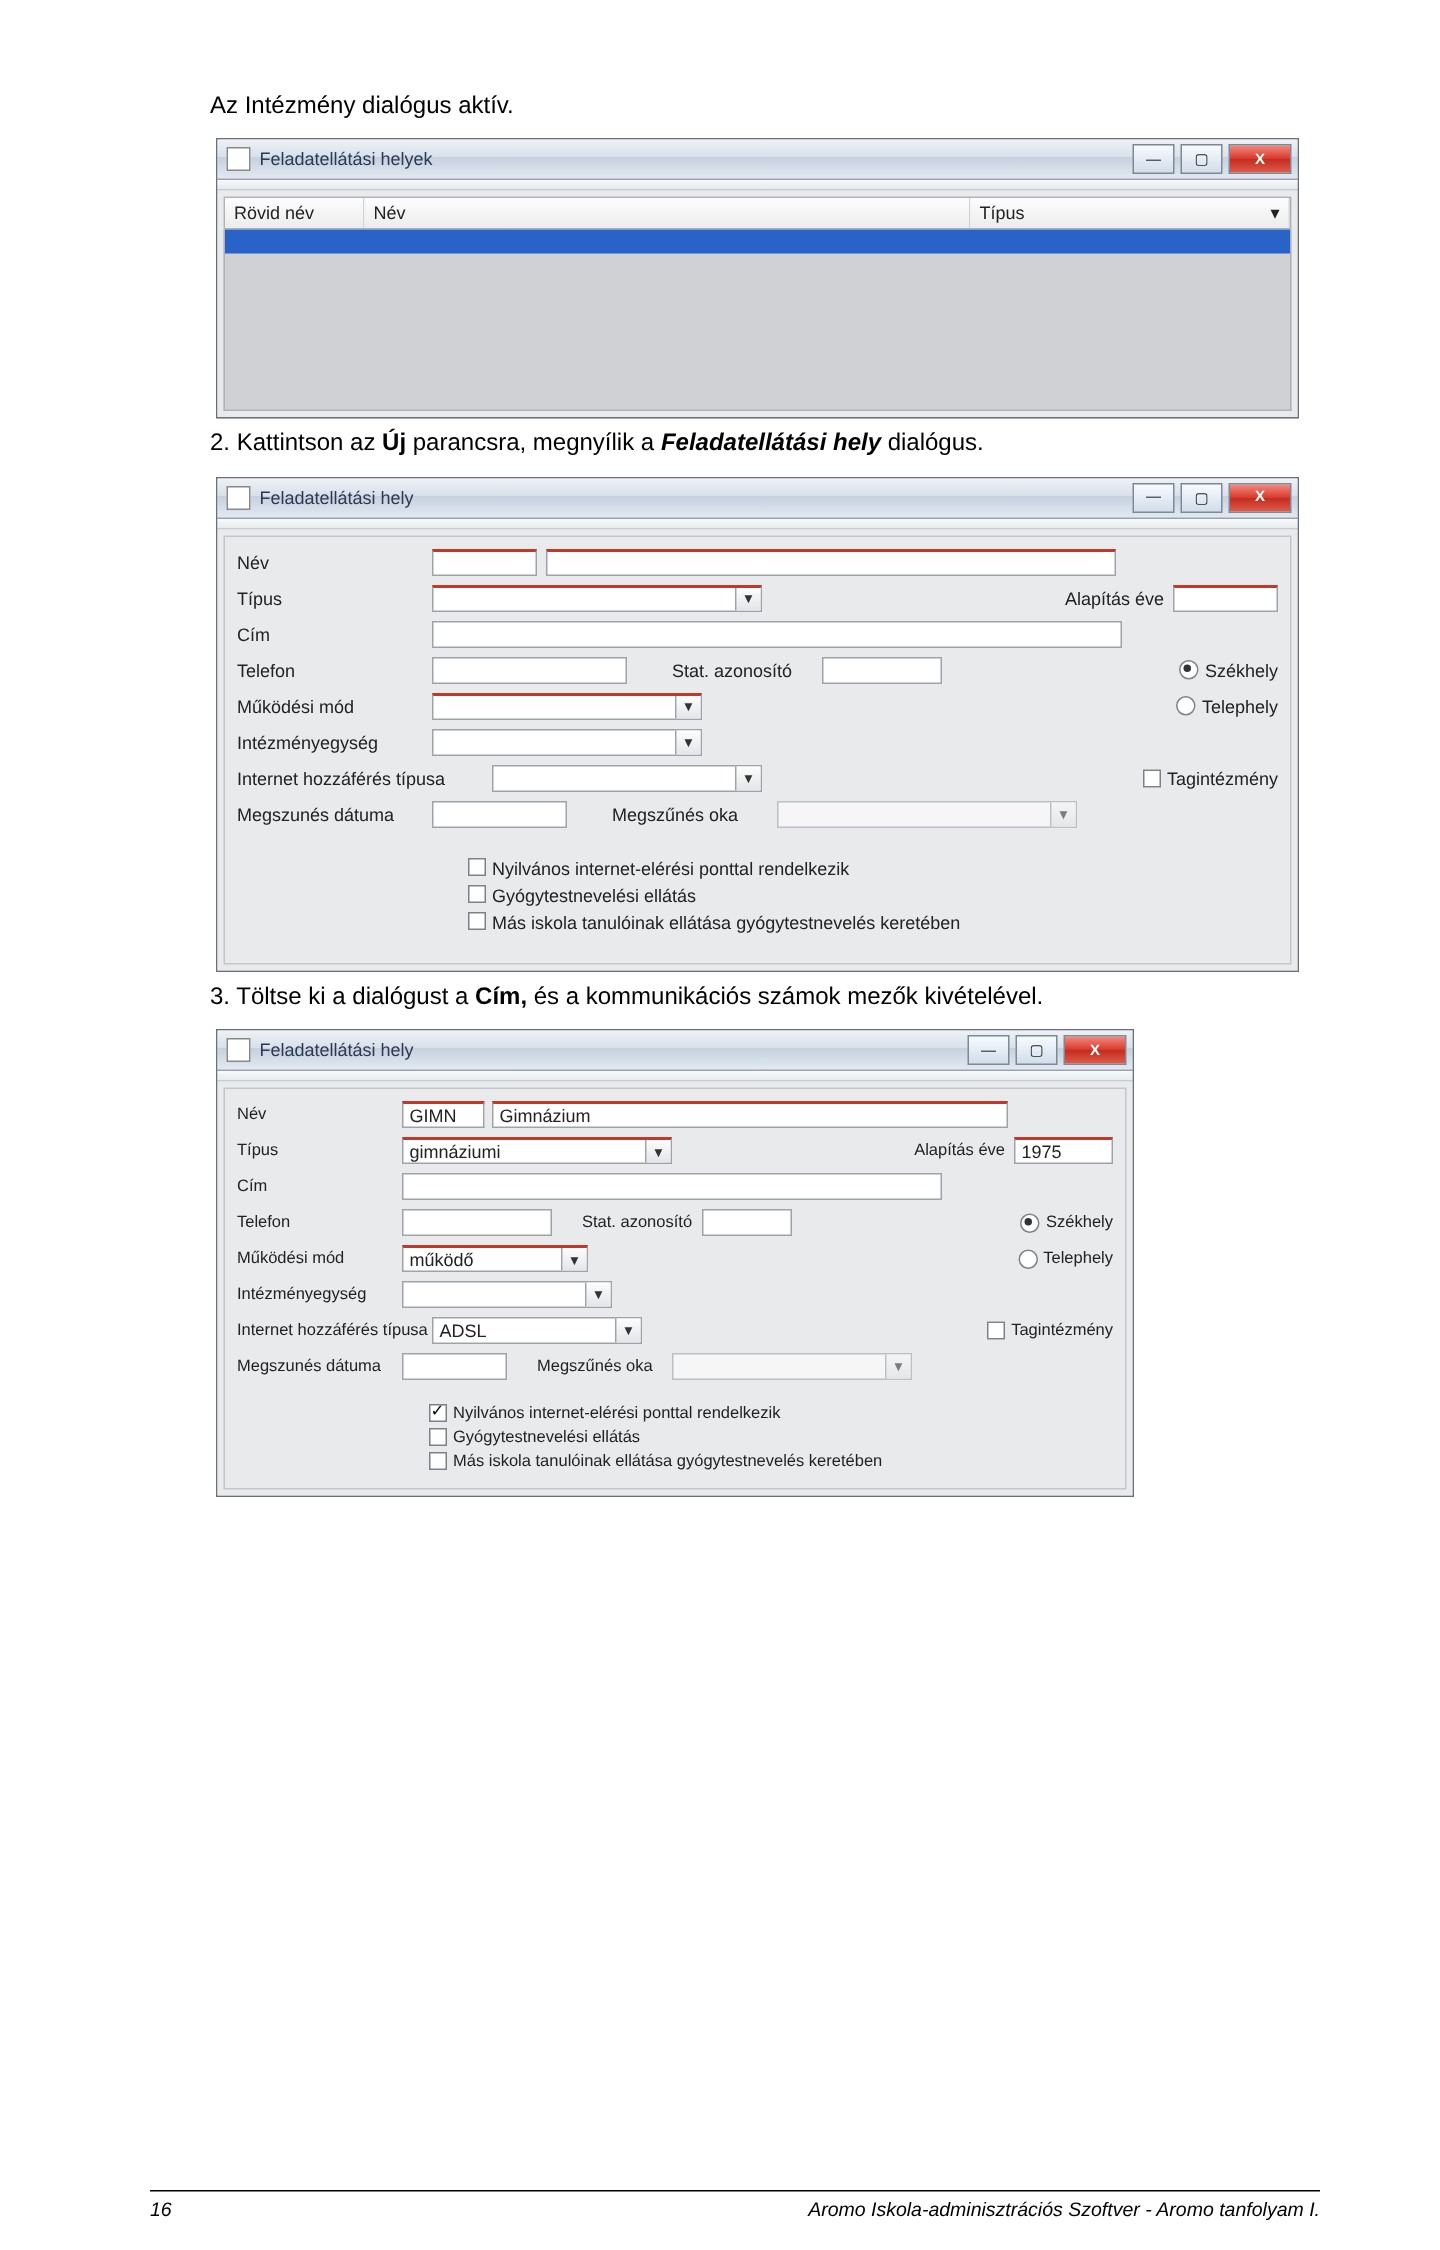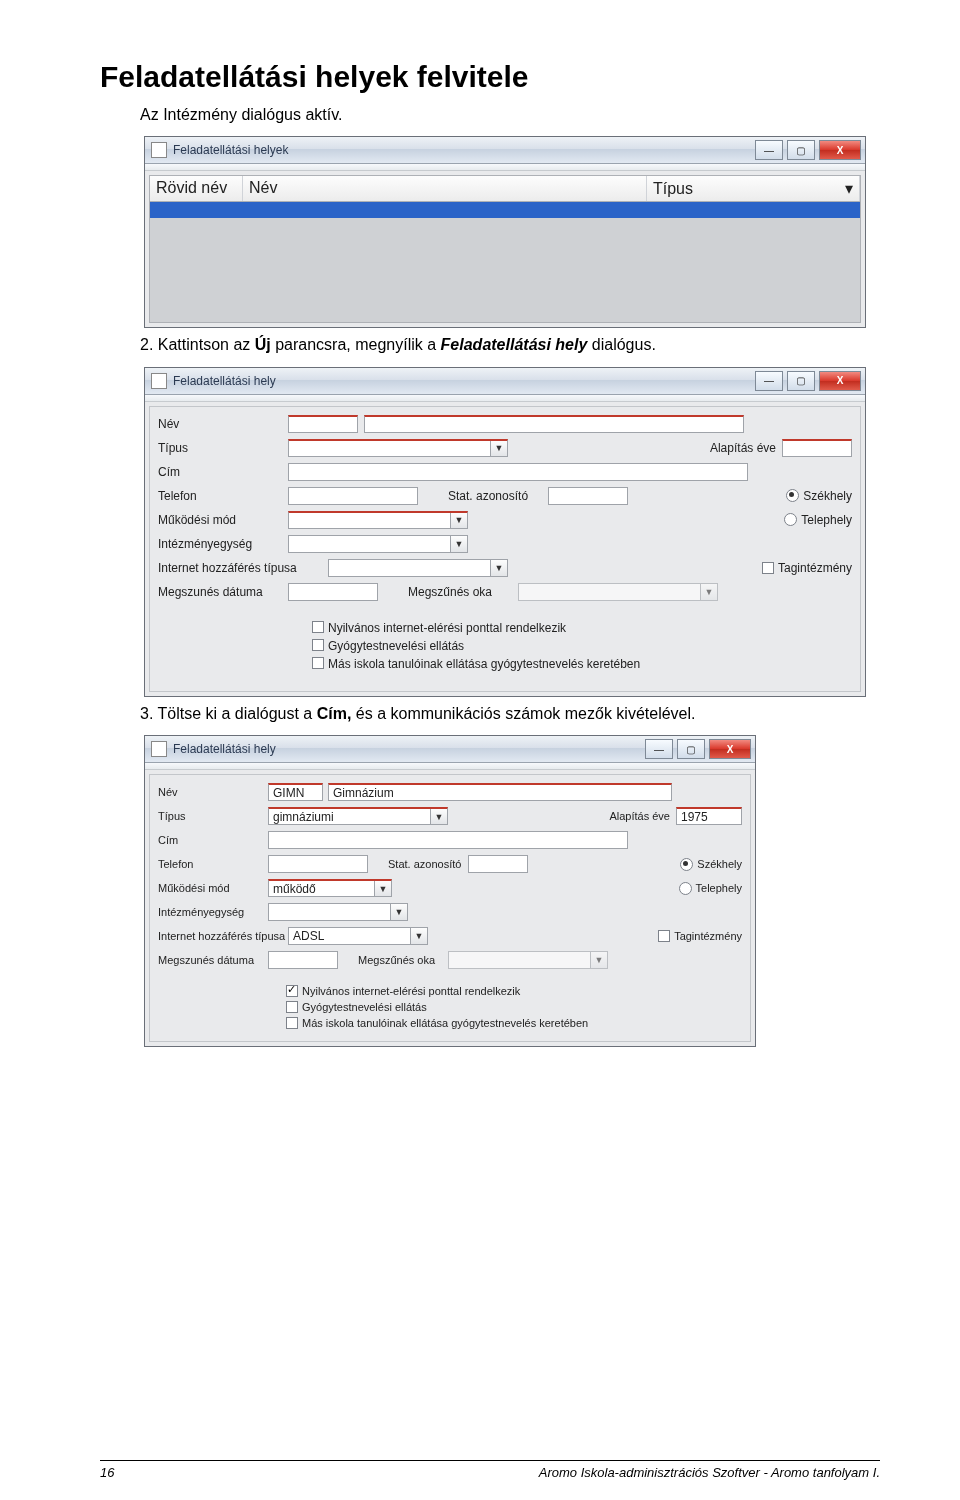--- a/index.html
+++ b/index.html
@@ -80,21 +80,21 @@
   
   .w1 { width: 720px; }
   .w1 .list-header {
     display: flex;
     background: #fff;
     border: 1px solid #aeb1b6;
   }
   .w1 .list-header .col {
     padding: 3px 6px;
     border-right: 1px solid #d0d3d8;
-    font-size: 16px;
+    font-size: 12px;
     background: linear-gradient(#fdfdfd,#ececec);
   }
   .w1 .col-rovid { width: 80px; }
   .w1 .col-nev { flex: 1; }
   .w1 .col-tipus { width: 200px; border-right: none; display:flex; justify-content:space-between; align-items:center;}
   .w1 .list-body {
     border: 1px solid #aeb1b6;
     border-top: none;
     height: 120px;
     background: #cfd1d4;
@@ -190,21 +190,20 @@
     font-style: italic;
     display: flex;
     justify-content: space-between;
   }
 </style>
 </head>
 <body>
 
 <div class="page">
 
-  <h1 class="page-title">Feladatellátási helyek felvitele</h1>
 
   <p class="body-text">
     <span>Az </span><span class="em">Intézmény</span><span> dialógus aktív.</span>
   </p>
 
 
   <div class="win w1">
     <div class="win-titlebar">
       <span class="app-icon"></span>
       <span class="title">Feladatellátási helyek</span>

